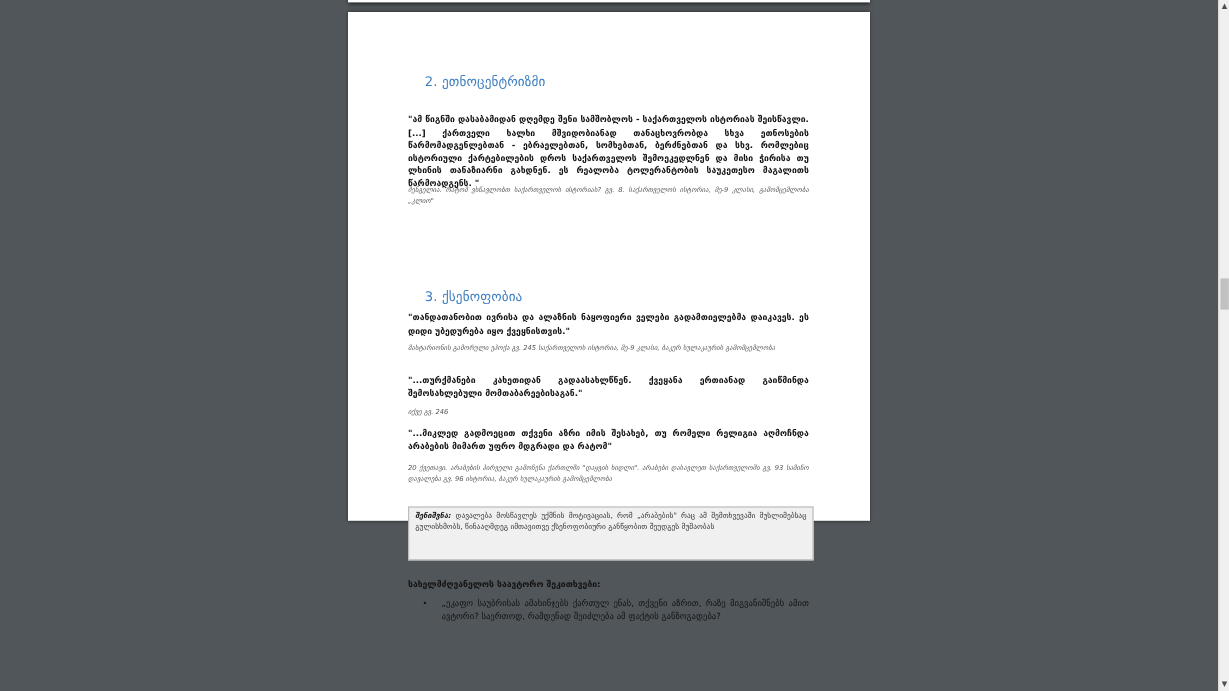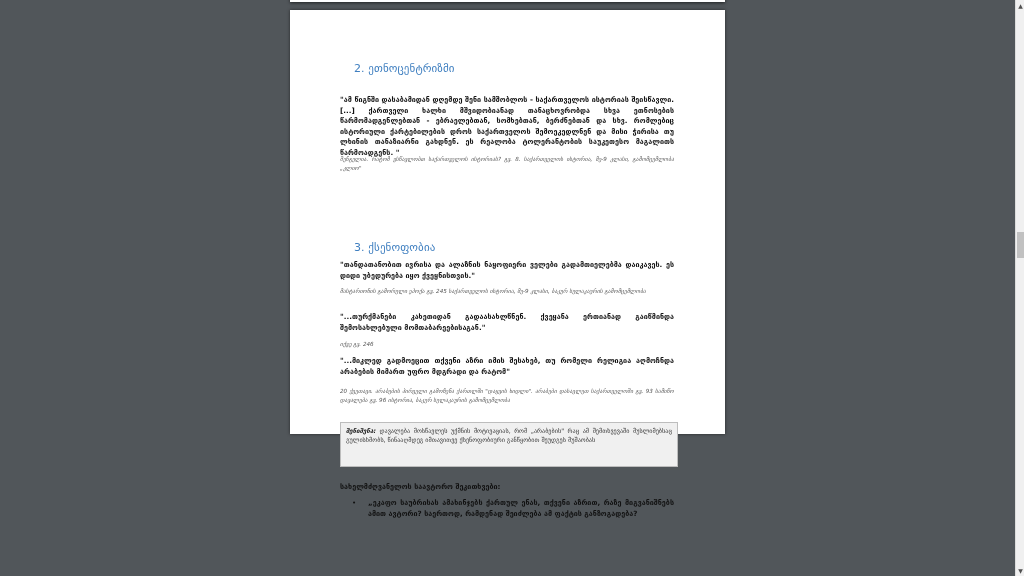--- a/index.html
+++ b/index.html
@@ -88,21 +88,21 @@
     .bullet-dot {
       width: 16px;
       font-size: 7px;
       line-height: 10.6px;
       color: #111;
     }
     .bullet-text {
       flex: 1;
       font-size: 7.2px;
       line-height: 10.6px;
-      font-weight: bold;
+      font-weight: normal;
       color: #111;
       text-align: justify;
     }
     .scrollbar {
       position: absolute;
       left: 1015px; top: 0;
       width: 9px; height: 576px;
       background: #f0f0f0;
       border-left: 1px solid #dcdcdc;
     }

